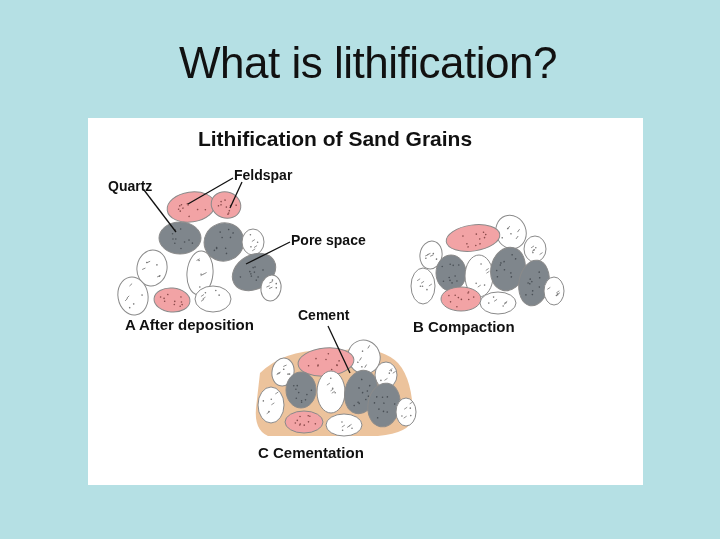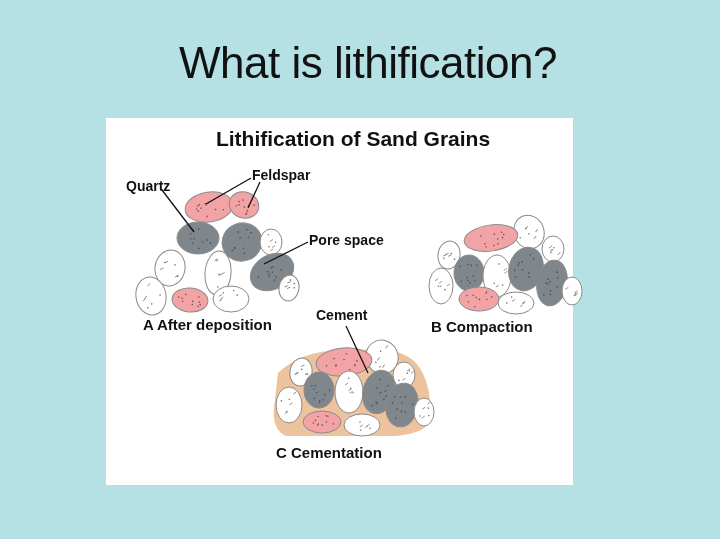--- a/index.html
+++ b/index.html
@@ -9,22 +9,22 @@
     font-family: "Liberation Sans", sans-serif;
     position: relative;
   }
   .slide-title {
     position: absolute; left: 8px; top: 38px; width: 720px;
     text-align: center; font-size: 44px; color: #111;
     font-family: "Liberation Sans", sans-serif;
     letter-spacing: -0.5px;
   }
   .figure-panel {
-    position: absolute; left: 106px; top: 118px;
-    width: 467px; height: 367px; background: #ffffff;
+    position: absolute; left: 88px; top: 118px;
+    width: 555px; height: 367px; background: #ffffff;
   }
   .figure-panel svg { position: absolute; left: 0; top: 0; }
   .fig-text { font-family: "Liberation Sans", sans-serif; font-weight: bold; fill: #111; }
 </style>
 </head>
 <body>
 
 <div class="slide-title">What is lithification?</div>
 
 <div class="figure-panel">

